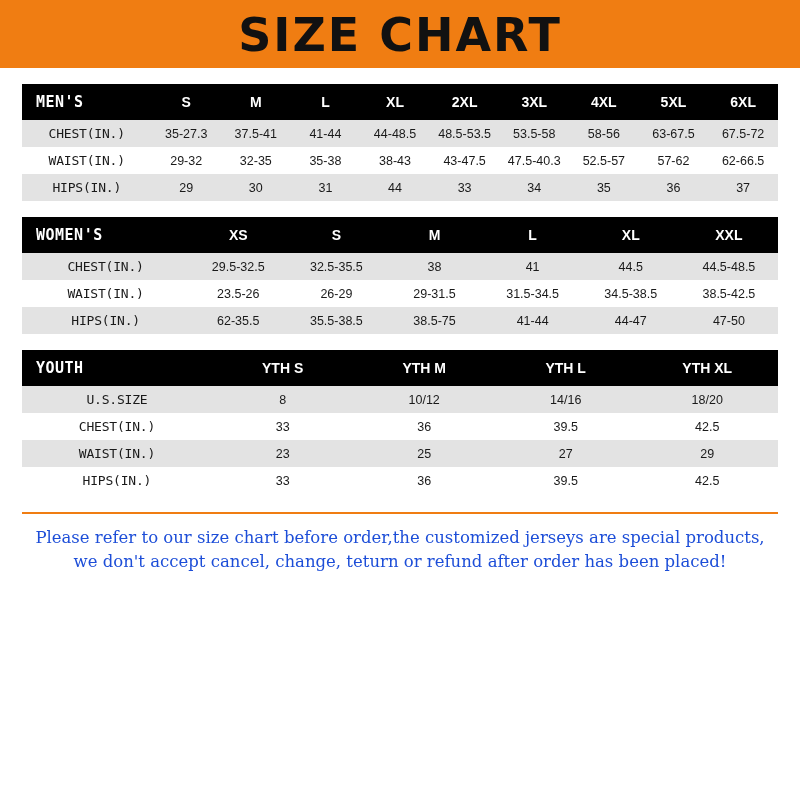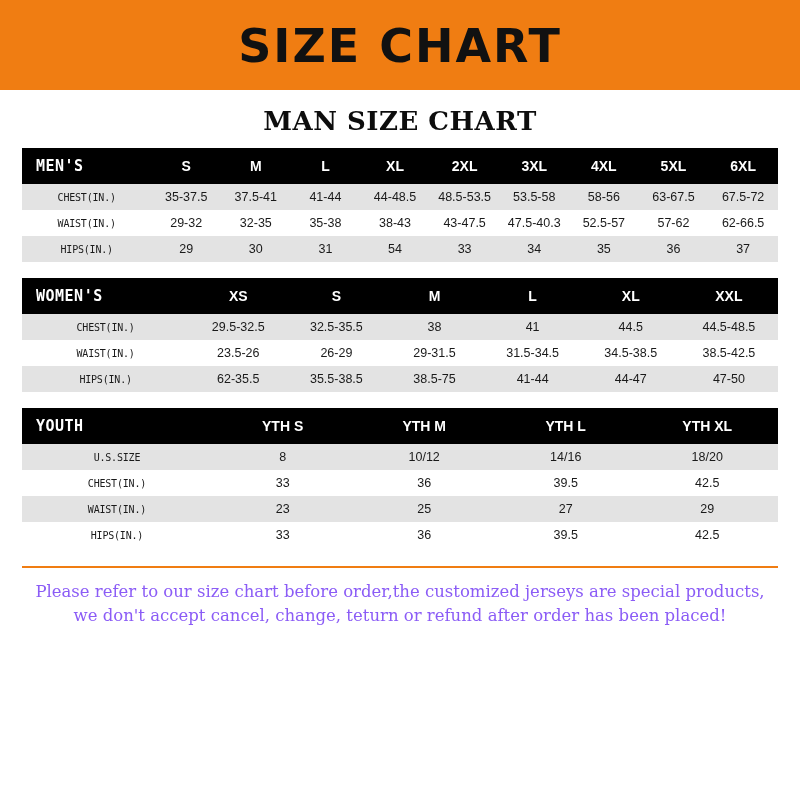--- a/index.html
+++ b/index.html
@@ -16,21 +16,21 @@
   .page {
     position: relative;
     width: 800px;
     height: 800px;
     background: #ffffff;
     box-sizing: border-box;
   }
   
   .header-band {
     position: relative;
-    height: 90px;
+    height: 68px;
     background: #f07d12;
     display: flex;
     align-items: center;
     justify-content: center;
   }
   .header-band .title {
     font-family: "DejaVu Sans", sans-serif;
     font-weight: bold;
     font-size: 46px;
     letter-spacing: 2px;
@@ -82,76 +82,75 @@
     letter-spacing: 0.5px;
   }
   table.size-table tbody tr.band-light td {
     background: #e3e3e3;
   }
   table.size-table tbody tr.band-white td {
     background: #ffffff;
   }
   table.size-table tbody td.rowlabel {
     font-family: "DejaVu Sans Mono", monospace;
-    font-size: 10px;
+    font-size: 13px;
     letter-spacing: -0.2px;
     text-align: center;
   }
   
   .men-col-0 { width: 15%; }
   .women-col-0 { width: 20%; }
   .youth-col-0 { width: 23%; }
 
   
   .footer-note {
     margin-top: 18px;
     border-top: 2px solid #f07d12;
     padding: 12px 6px 0 6px;
     text-align: center;
-    color: #8b5cf6;
+    color: #1d4ed8;
     font-size: 16.5px;
     line-height: 1.45;
     font-family: "DejaVu Serif", serif;
   }
   .footer-note .line {
     display: block;
   }
 </style>
 </head>
 <body>
 
 <div class="page">
 
   <div class="header-band">
     <div class="title">SIZE CHART</div>
   </div>
 
   <div class="content">
 
     <div class="section">
-      <div class="section-title">MAN SIZE CHART</div>
       <table class="size-table">
         <thead>
           <tr>
             <th class="rowhead men-col-0">MEN'S</th>
             <th>S</th>
             <th>M</th>
             <th>L</th>
             <th>XL</th>
             <th>2XL</th>
             <th>3XL</th>
             <th>4XL</th>
             <th>5XL</th>
             <th>6XL</th>
           </tr>
         </thead>
         <tbody>
           <tr class="band-light">
             <td class="rowlabel">CHEST(IN.)</td>
-            <td>35-37.5</td>
+            <td>35-27.3</td>
             <td>37.5-41</td>
             <td>41-44</td>
             <td>44-48.5</td>
             <td>48.5-53.5</td>
             <td>53.5-58</td>
             <td>58-56</td>
             <td>63-67.5</td>
             <td>67.5-72</td>
           </tr>
           <tr class="band-white">
@@ -164,21 +163,21 @@
             <td>47.5-40.3</td>
             <td>52.5-57</td>
             <td>57-62</td>
             <td>62-66.5</td>
           </tr>
           <tr class="band-light">
             <td class="rowlabel">HIPS(IN.)</td>
             <td>29</td>
             <td>30</td>
             <td>31</td>
-            <td>54</td>
+            <td>44</td>
             <td>33</td>
             <td>34</td>
             <td>35</td>
             <td>36</td>
             <td>37</td>
           </tr>
         </tbody>
       </table>
     </div>
 

